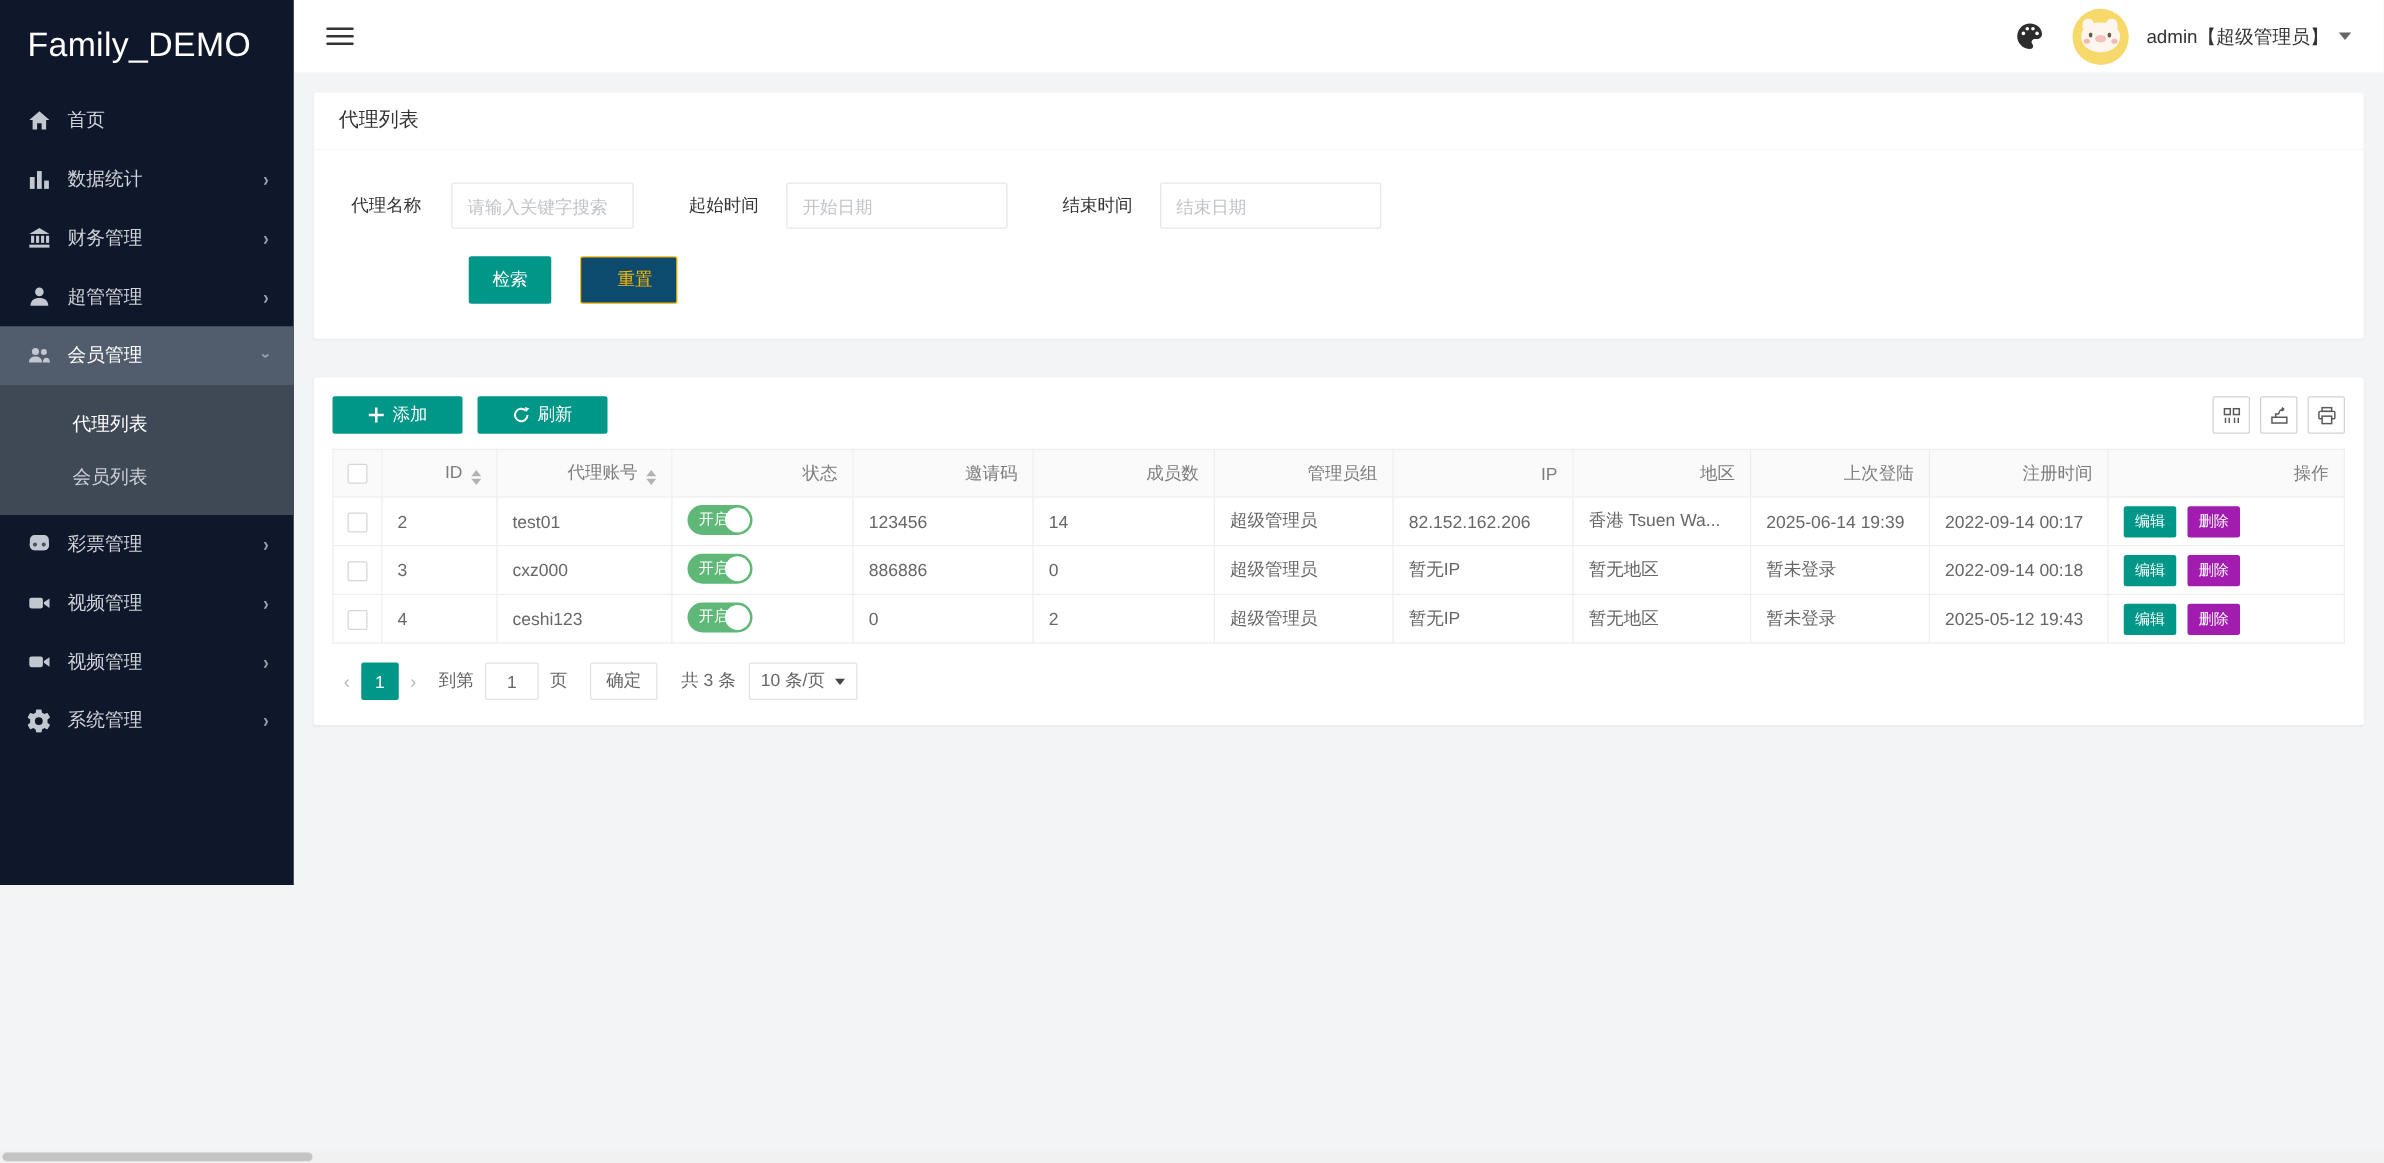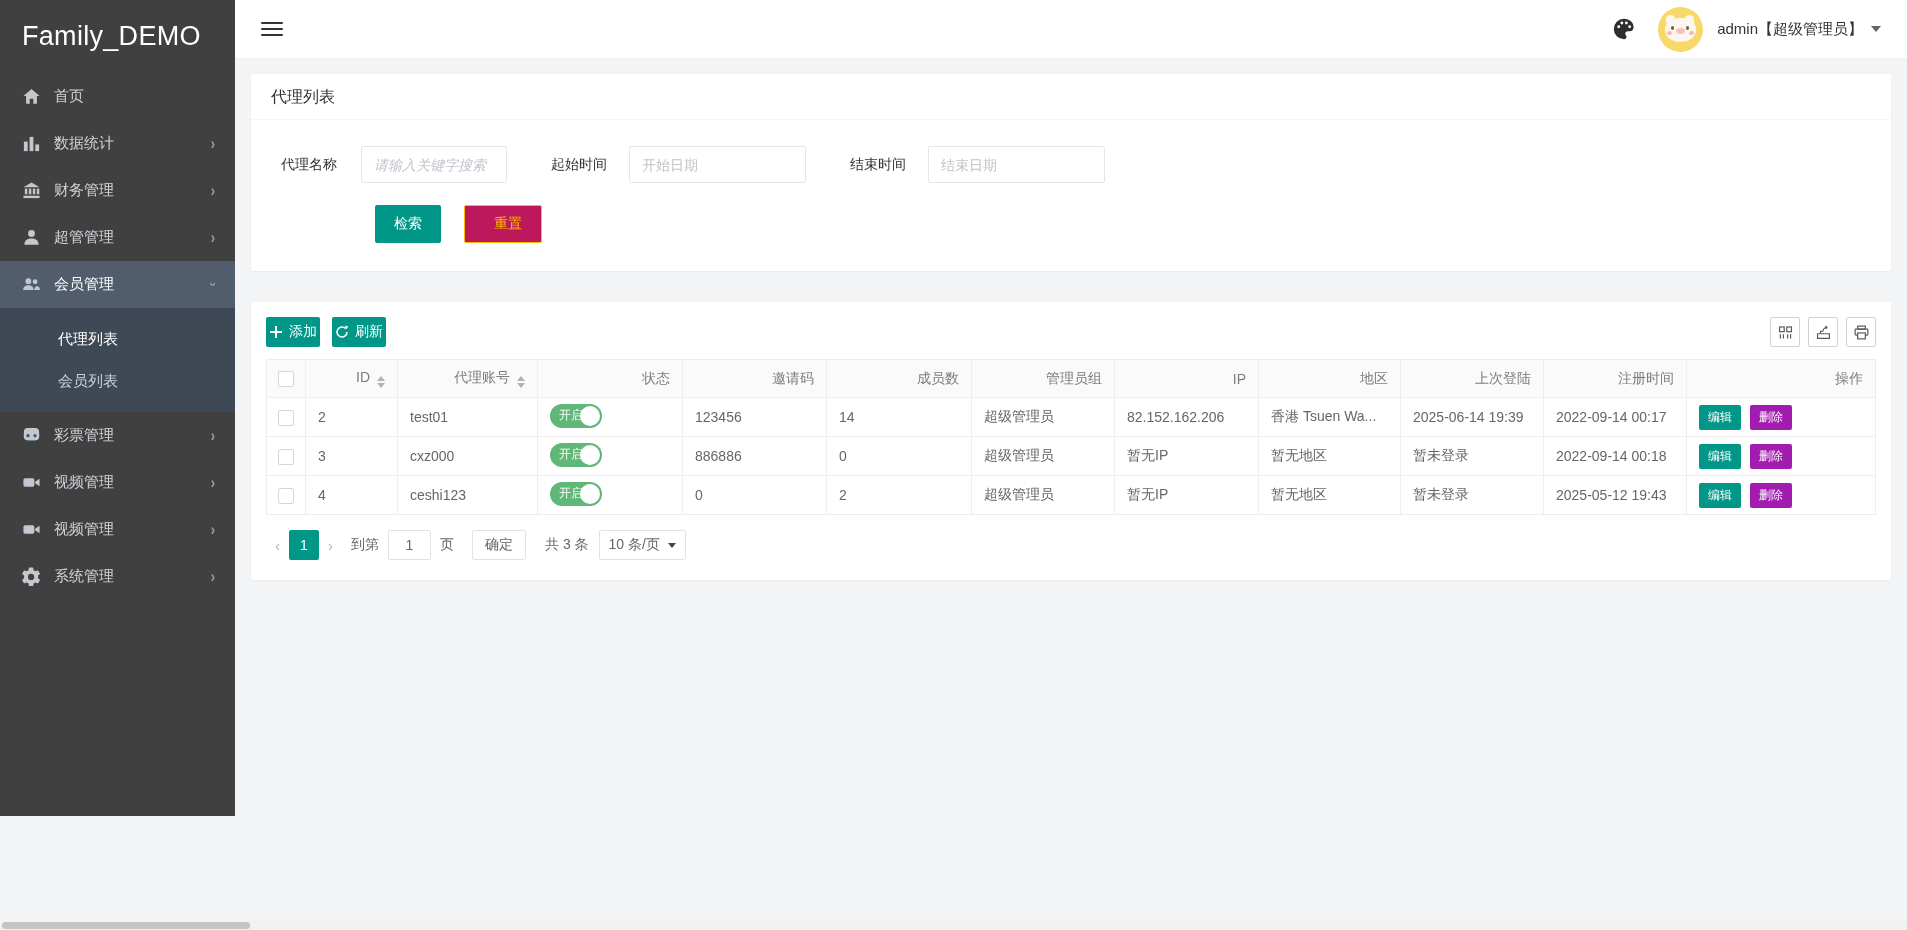--- a/index.html
+++ b/index.html
@@ -1,20 +1,20 @@
 <!DOCTYPE html>
 <html><head>
 <meta charset="utf-8">
 <style>
   * { box-sizing: border-box; margin: 0; padding: 0; }
   html,body { width:1907px; height:930px; overflow:hidden; }
   body { display:flex; font-family:"Liberation Sans", sans-serif; background:#f3f4f6; }
 
   
-  .sidebar { width:235px; flex-shrink:0; background:#404040; position:relative; height:816px; }
+  .sidebar { width:235px; flex-shrink:0; background:#0f172a; position:relative; height:708px; }
   .logo { height:73px; display:flex; align-items:center; padding-left:22px; color:#fff; font-size:27px; letter-spacing:.3px; }
   .menu-item { height:47px; display:flex; align-items:center; padding:0 20px 0 22px; font-size:15px; color:#cfd4da; cursor:pointer; }
   .menu-item .mi-icon { width:19px; height:19px; margin-right:13px; flex-shrink:0; }
   .menu-item .mi-icon svg { width:100%; height:100%; fill:#c2c8cf; }
   .menu-item .mi-label { flex:1; }
   .arrow { color:#99a2ac; font-size:13px; font-weight:bold; transform:scaleY(1.2); }
   .arrow.down { transform:rotate(90deg); }
   .menu-item.active { background:#515D6C; color:#fff; }
   .submenu { background:#3F4955; padding:10px 0; }
   .sub-item { height:42px; display:flex; align-items:center; padding-left:58px; font-size:15px; color:#ccd2d9; cursor:pointer; }
@@ -43,30 +43,30 @@
   
   .card-title { height:46px; line-height:46px; padding:0 20px; font-size:16px; color:#333; border-bottom:1px solid #f6f6f6; }
   .search-body { padding:26px 30px 28px 30px; }
   .search-row { display:flex; align-items:center; }
   .s-field { display:flex; align-items:center; margin-right:44px; }
   .s-field label { font-size:14px; color:#333; white-space:nowrap; }
   .s-field.first label { margin-right:24px; }
   .s-field label { margin-right:22px; }
   .s-input { height:37px; border:1px solid #e6e6e6; border-radius:2px; padding:0 12px; font-size:14px; color:#333; background:#fff; }
   .s-input::placeholder { color:#c0c4c9; }
-  .w145 { width:146px;font-style:italic; } .w175 { width:177px; }
+  .w145 { width:146px; } .w175 { width:177px; }
   .btn-row { margin:22px 0 0 94px; display:flex; gap:23px; }
   .btn { height:38px; padding:0 19px; border:none; border-radius:2px; font-size:14px; cursor:pointer; font-family:inherit; }
   .btn-primary { background:#009688; color:#ffffff; }
-  .btn-reset { background:#be185d; color:#FFB800; border:1px solid #FFB800;padding-left:29px; }
+  .btn-reset { background:#0c4a6e; color:#FFB800; border:1px solid #FFB800;padding-left:29px; }
 
   
   .table-card { margin-top:31px; padding:15px 15px 20px 15px; }
   .tbl-toolbar { display:flex; align-items:center; margin-bottom:12px; }
-  .tbtn { height:30px; background:#009688; color:#fff; border:none; border-radius:2px; font-size:14px; padding:0 3px; margin-right:12px; display:flex; align-items:center; gap:6px; cursor:pointer; font-family:inherit; }
+  .tbtn { height:30px; background:#009688; color:#fff; border:none; border-radius:2px; font-size:14px; padding:0 28px; margin-right:12px; display:flex; align-items:center; gap:6px; cursor:pointer; font-family:inherit; }
   .tbtn svg { width:14px; height:14px; }
   .tool-right { margin-left:auto; display:flex; gap:8px; }
   .icon-box { width:30px; height:30px; background:#fff; border:1px solid #d2d2d2; border-radius:2px; display:flex; align-items:center; justify-content:center; cursor:pointer; }
   .icon-box svg { width:17px; height:17px; stroke:#595959; fill:none; stroke-width:1.4; }
 
   table { width:100%; border-collapse:collapse; table-layout:fixed; }
   th, td { border:1px solid #eeeeee; font-size:14px; font-weight:normal; text-align:left; padding:0 12px; height:39px; white-space:nowrap; overflow:hidden; }
   th { background:#fafafa; color:#7d7d7d; height:38px;text-align:right; }
   td { color:#666; }
   .col-cb { width:39px; } .col-id { width:92px; } .col-acc { width:140px; }

